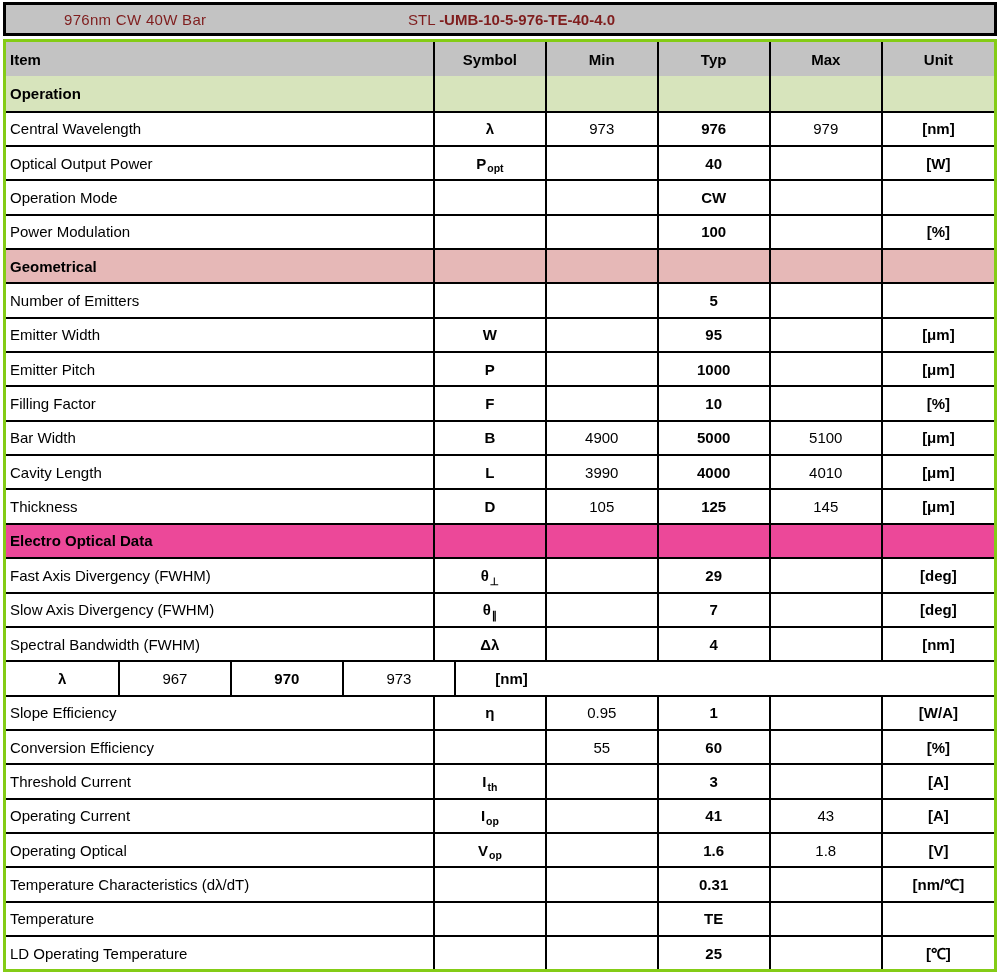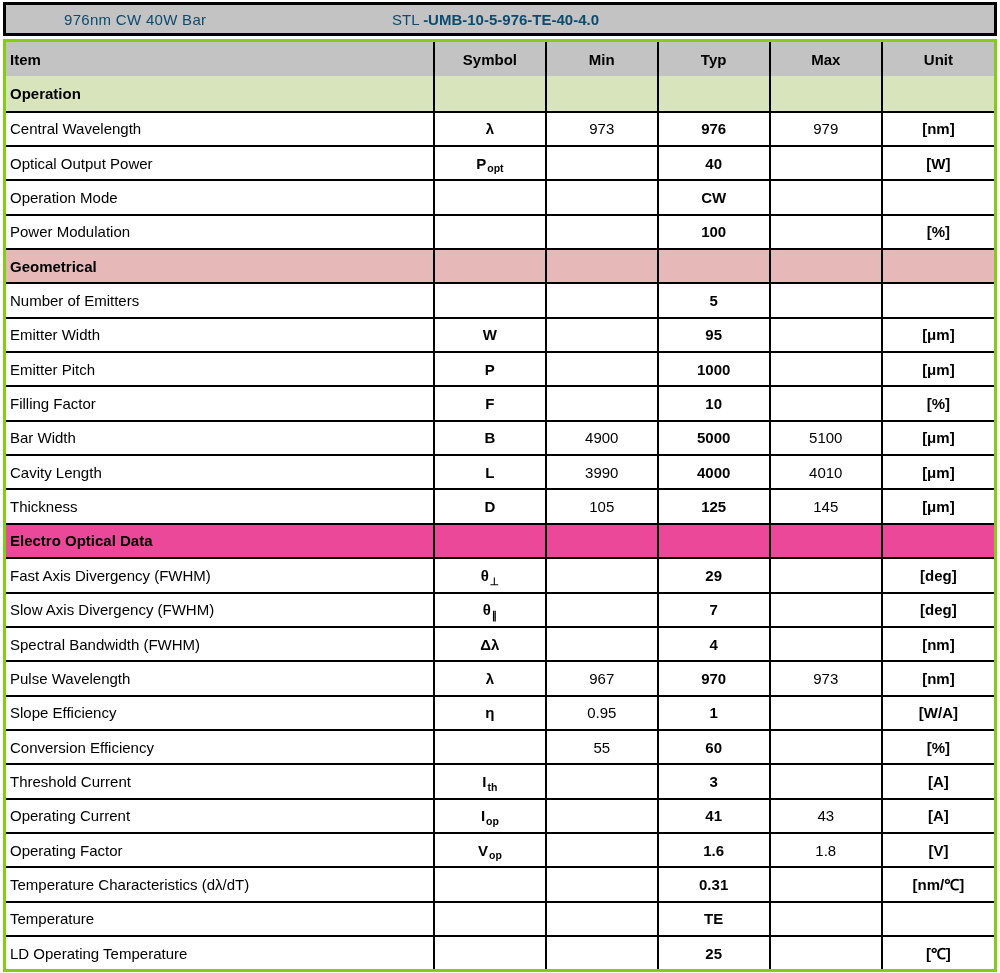--- a/index.html
+++ b/index.html
@@ -19,31 +19,31 @@
   .title-bar {
     position: relative;
     height: 34px;
     box-sizing: border-box;
     border: 3px solid #000;
     background: #c3c3c3;
     margin-bottom: 3px;
     display: flex;
     align-items: center;
     font-size: 15px;
-    color: #0c4a6e;
+    color: #7f1d1d;
     text-align: center;
   }
   .title-product {
     margin-left: 58px;
     font-weight: normal;
     letter-spacing: 0.3px;
   }
   .title-model {
     position: absolute;
-    left: 386px;
+    left: 402px;
     white-space: nowrap;
   }
   .model-prefix { font-weight: normal; }
   .model-suffix { font-weight: bold; }
 
   
   .spec-table {
     border: 3px solid #84cc16;
     box-sizing: border-box;
     background: #fff;
@@ -262,21 +262,20 @@
           <div class="cell c-item">Spectral Bandwidth (FWHM)</div>
           <div class="cell c-sym">
             <span class="sym-base">Δλ</span>
           </div>
           <div class="cell c-min"></div>
           <div class="cell c-typ">4</div>
           <div class="cell c-max"></div>
           <div class="cell c-unit">[nm]</div>
         </div>
         <div class="row">
-          <div class="cell c-item">Pulse Wavelength</div>
           <div class="cell c-sym">
             <span class="sym-base">λ</span>
           </div>
           <div class="cell c-min">967</div>
           <div class="cell c-typ">970</div>
           <div class="cell c-max">973</div>
           <div class="cell c-unit">[nm]</div>
         </div>
         <div class="row">
           <div class="cell c-item">Slope Efficiency</div>
@@ -312,21 +311,21 @@
           <div class="cell c-sym">
             <span class="sym-base">I</span>
             <span class="sym-sub">op</span>
           </div>
           <div class="cell c-min"></div>
           <div class="cell c-typ">41</div>
           <div class="cell c-max">43</div>
           <div class="cell c-unit">[A]</div>
         </div>
         <div class="row">
-          <div class="cell c-item">Operating Factor</div>
+          <div class="cell c-item">Operating Optical</div>
           <div class="cell c-sym">
             <span class="sym-base">V</span>
             <span class="sym-sub">op</span>
           </div>
           <div class="cell c-min"></div>
           <div class="cell c-typ">1.6</div>
           <div class="cell c-max">1.8</div>
           <div class="cell c-unit">[V]</div>
         </div>
         <div class="row">

